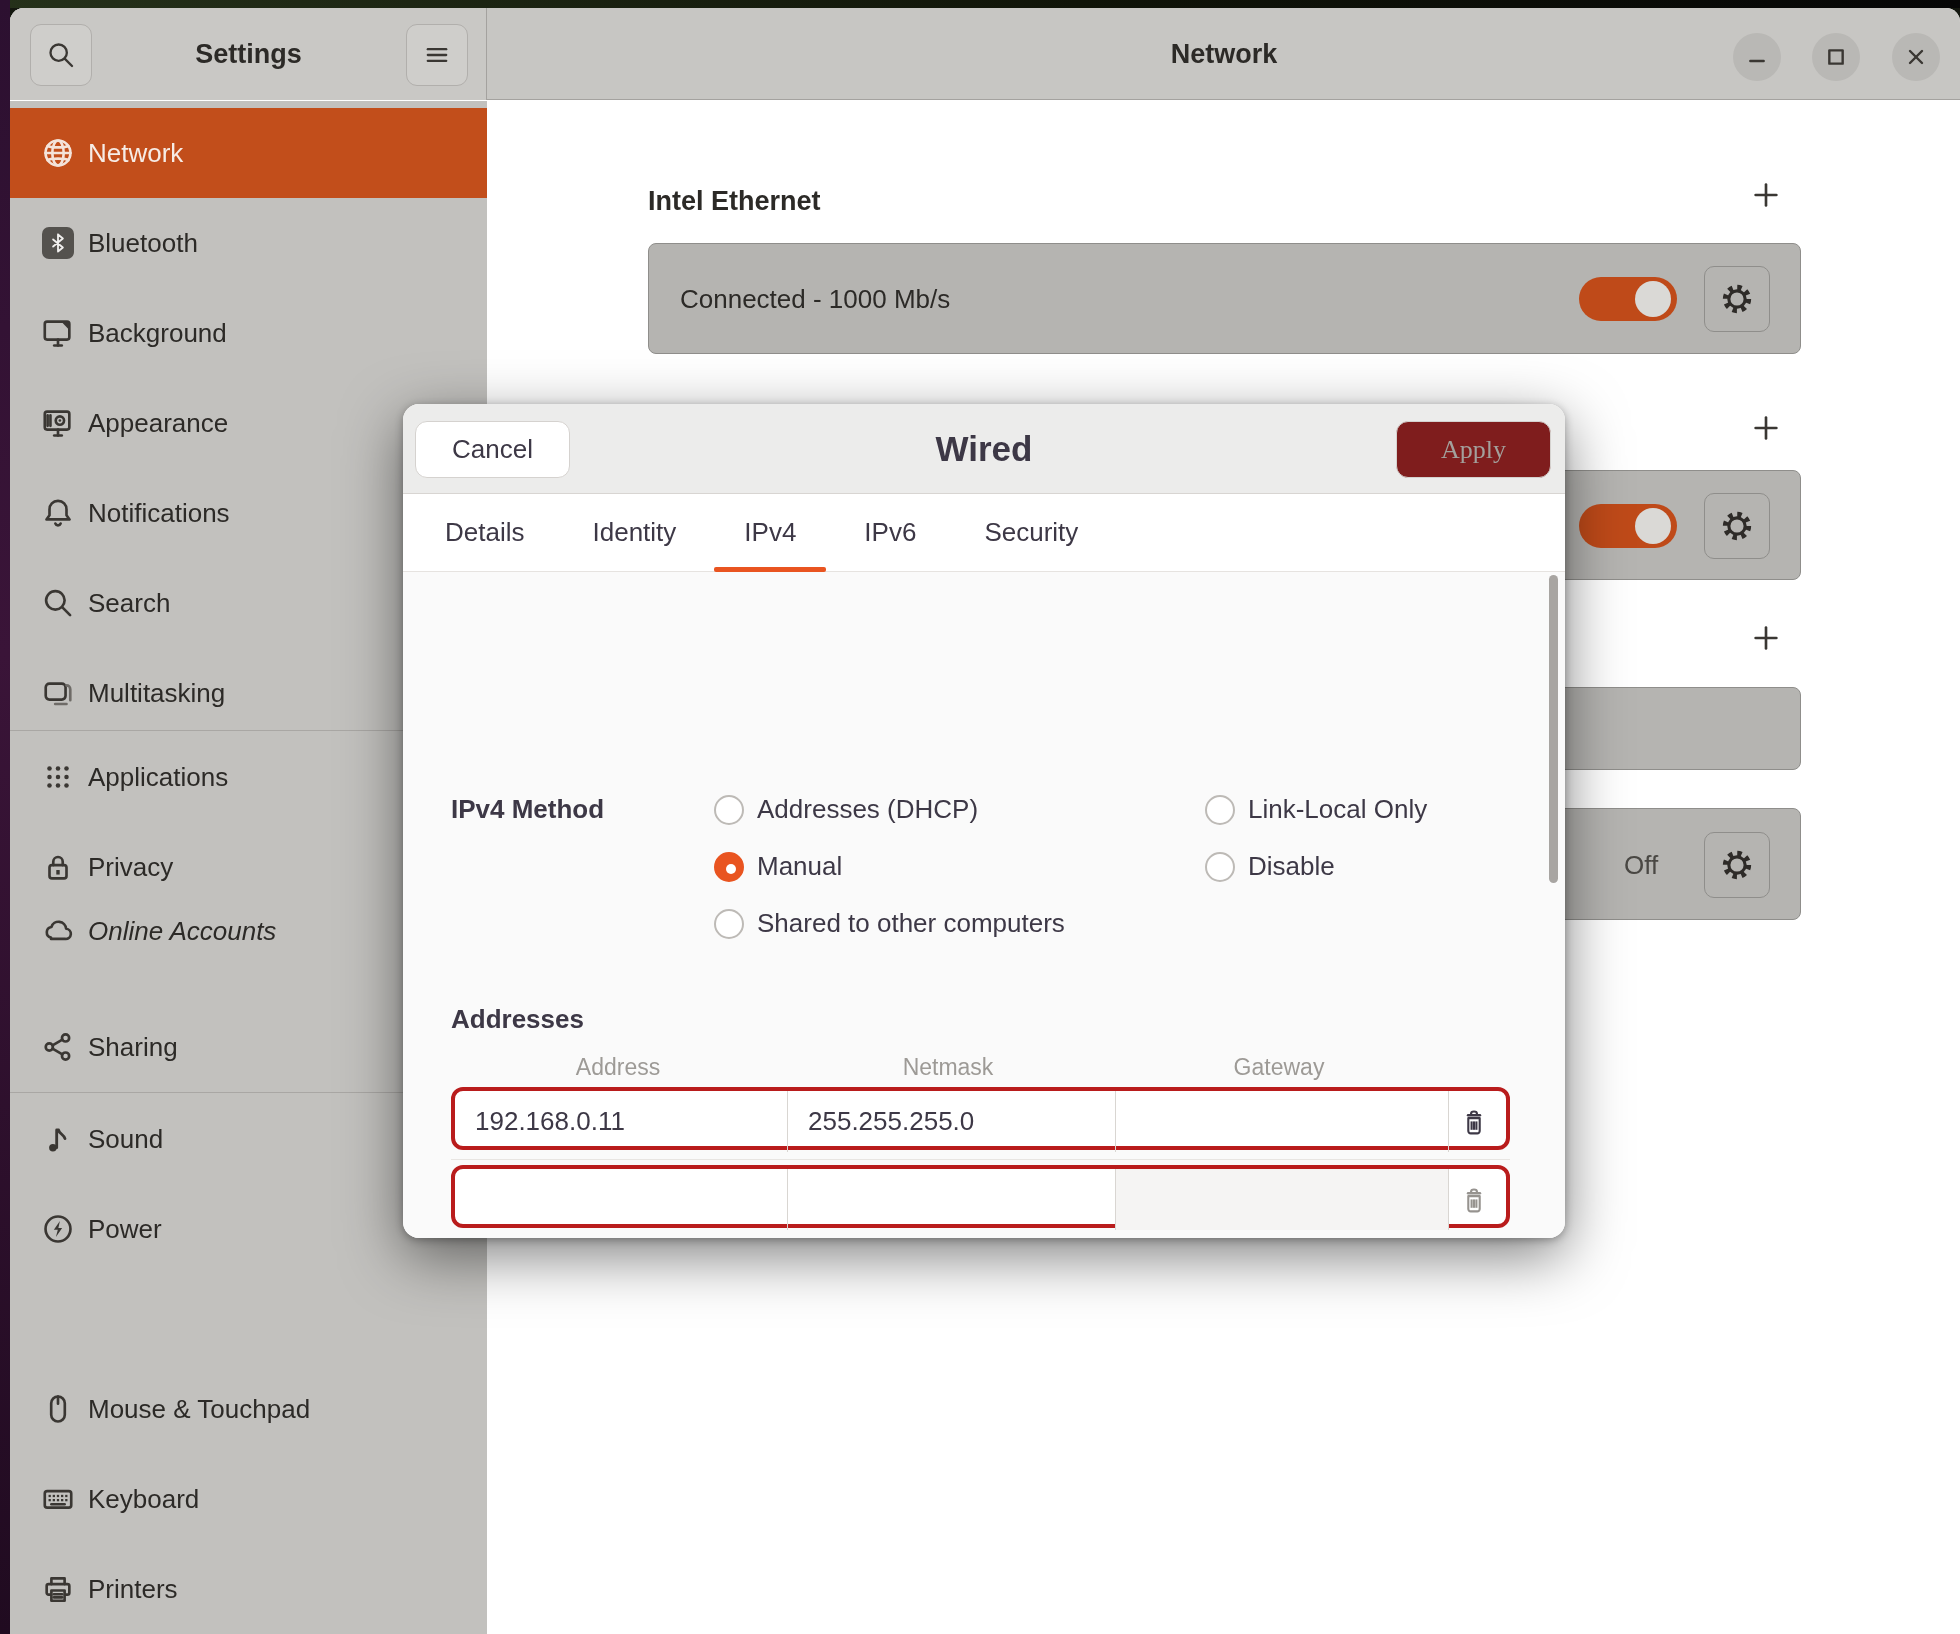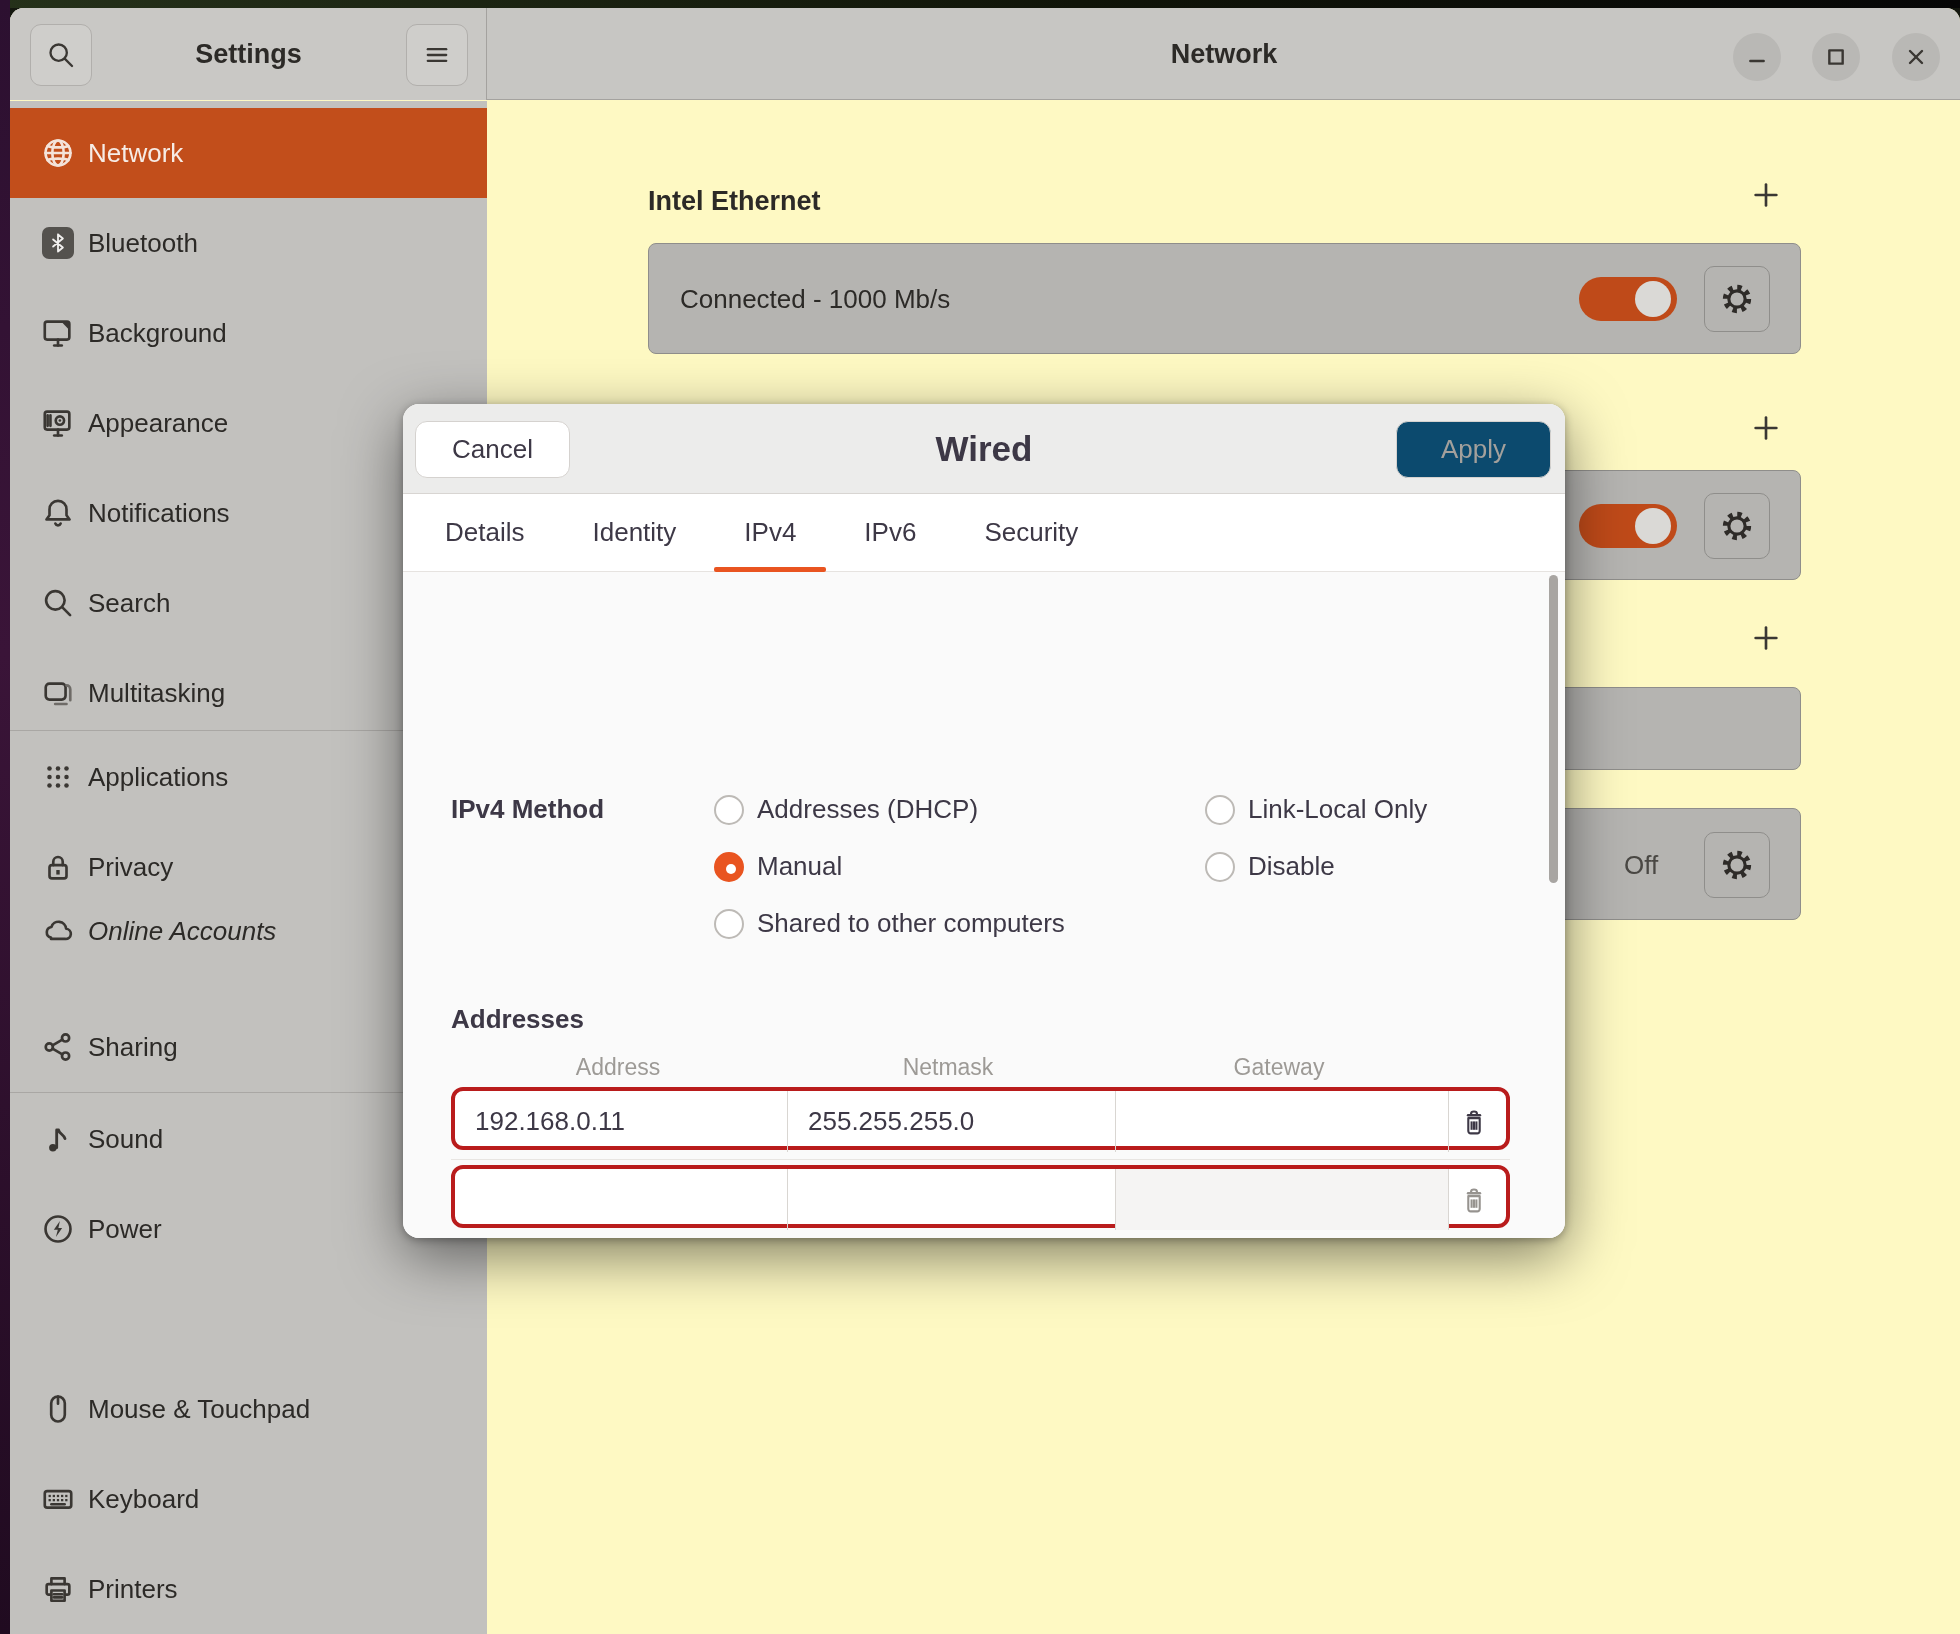--- a/index.html
+++ b/index.html
@@ -5,21 +5,21 @@
   * { margin:0; padding:0; box-sizing:border-box; }
   html,body { width:1960px; height:1634px; }
   body { font-family:"Liberation Sans","DejaVu Sans",sans-serif; background:#14170f; overflow:hidden; position:relative; }
   .abs { position:absolute; }
 
   
   #desktop-top { left:0; top:0; width:1960px; height:8px; background:linear-gradient(90deg,#25311a,#101408 55%,#060606); }
   #desktop-left { left:0; top:0; width:10px; height:1634px; background:linear-gradient(180deg,#2c1030,#3a1438 40%,#200b20); }
 
   
-  #window { left:10px; top:8px; width:1950px; height:1626px; border-radius:14px 14px 0 0; overflow:hidden; background:#fef9c3; }
+  #window { left:10px; top:8px; width:1950px; height:1626px; border-radius:14px 14px 0 0; overflow:hidden; background:#ffffff; }
   #headerbar { left:0; top:0; width:1950px; height:92px; background:#c7c6c3; border-bottom:1px solid #a4a29f; }
   #sidebar-header { left:0; top:0; width:477px; height:92px; background:#c9c8c5; border-right:1px solid #a4a29f; }
   .hdr-btn { top:16px; width:62px; height:62px; border-radius:11px; background:#cfcecb; border:1px solid #b1afac; display:flex; align-items:center; justify-content:center; cursor:pointer; }
   .title { font-weight:bold; font-size:27px; color:#2c2a27; }
   #app-title { left:0; top:0; width:477px; height:92px; display:flex; align-items:center; justify-content:center; }
   #window-title { left:478px; top:0; width:1472px; height:92px; display:flex; align-items:center; justify-content:center; }
   .wctl { top:25px; width:48px; height:48px; border-radius:50%; background:#b9b8b5; display:flex; align-items:center; justify-content:center; cursor:pointer; }
 
   
   #sidebar { left:0; top:93px; width:477px; height:1533px; background:#c2c1be; }
@@ -42,21 +42,21 @@
   .toggle { position:absolute; border-radius:999px; cursor:pointer; }
   .toggle .knob { position:absolute; border-radius:50%; background:#dad9d6; }
   .toggle.dim-on { background:#bf4a19; }
   .gear-btn { position:absolute; width:66px; height:66px; border:1px solid #8f8e8b; border-radius:10px; display:flex; align-items:center; justify-content:center; cursor:pointer; }
   .plus { position:absolute; width:34px; height:34px; cursor:pointer; }
 
   
   #dialog { left:403px; top:404px; width:1162px; height:834px; border-radius:16px; background:#fafafa; box-shadow:0 18px 60px rgba(0,0,0,.5), 0 2px 8px rgba(0,0,0,.3); overflow:hidden; }
   #dlg-header { position:absolute; left:0; top:0; width:1162px; height:90px; background:#ececeb; border-bottom:1px solid #d8d5d2; }
   .dlg-btn { position:absolute; top:17px; width:155px; height:57px; border-radius:12px; background:#ffffff; border:1px solid #d5d2cf; font-size:26px; color:#3d3846; display:flex; align-items:center; justify-content:center; cursor:pointer; }
-  .dlg-btn.insensitive { background:#0c4a6e; color:#a3a09c; }
+  .dlg-btn.insensitive { background:#7f1d1d; color:#a3a09c;font-family:Liberation Serif, serif; }
   #dlg-title { position:absolute; left:0; top:0; width:1162px; height:90px; display:flex; align-items:center; justify-content:center; font-weight:bold; font-size:35px; color:#3d3846; }
   #tabbar { position:absolute; left:0; top:90px; width:1162px; height:78px; background:#ffffff; border-bottom:1px solid #e6e3e0; display:flex; align-items:center; padding-left:42px; gap:68px; }
   .tab { position:relative; font-size:26px; color:#3d3846; height:78px; display:flex; align-items:center; cursor:pointer; }
   .tab.active::after { content:""; position:absolute; left:50%; transform:translateX(-50%); bottom:0; width:112px; height:5px; background:#e95420; border-radius:2px; }
   #dlg-body { position:absolute; left:0; top:168px; width:1162px; height:666px; background:#fafafa; }
   .blabel { position:absolute; font-weight:bold; font-size:26px; color:#3d3846; }
   .radio { position:absolute; width:30px; height:30px; border-radius:50%; background:#ffffff; border:2px solid #bdbab6; cursor:pointer; }
   .radio.checked { background:#e95420; border-color:#e95420; }
   .radio.checked::after { content:""; position:absolute; left:10px; top:10px; width:10px; height:10px; border-radius:50%; background:#ffffff; }
   .rlabel { position:absolute; font-size:26px; color:#3d3846; white-space:nowrap; cursor:pointer; }

